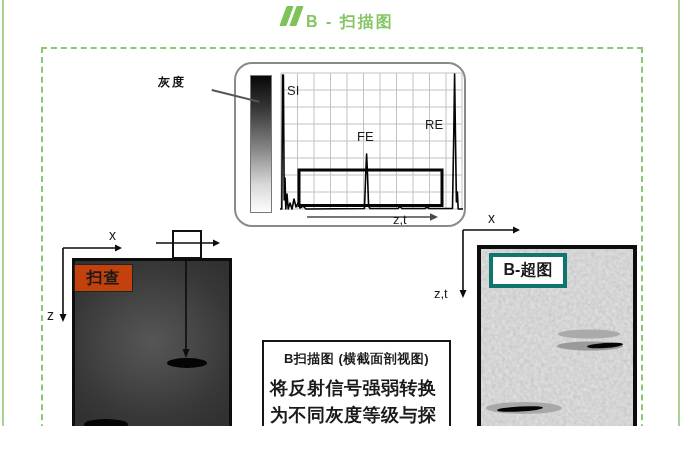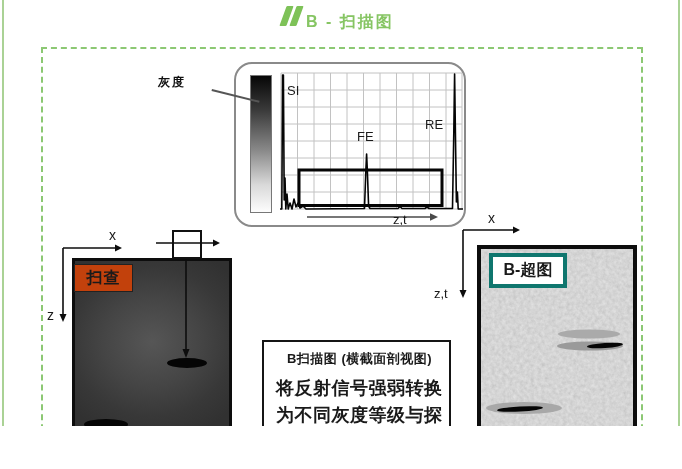--- a/index.html
+++ b/index.html
@@ -44,21 +44,21 @@
   .defect.d1{left:167px;top:358px;width:40px;height:10px;}
   .defect.d2{left:84px;top:419px;width:44px;height:11px;}
   
   .bscan-frame{position:absolute;left:477px;top:245px;width:160px;height:202px;
     border:4px solid #0d0d0d;box-sizing:border-box;background:#c9c9c9;}
   .bscan-label{position:absolute;left:489px;top:253px;width:70px;height:27px;background:#fff;
     border:4px solid #0f766e;display:flex;align-items:center;justify-content:center;
     font-size:16px;font-weight:bold;z-index:4;}
   
   .caption-box{position:absolute;left:262px;top:340px;width:189px;height:88px;background:#fff;
-    border:2px solid #151515;box-sizing:border-box;padding:5px 6px 4px 12px;}
+    border:2px solid #151515;box-sizing:border-box;padding:5px 6px 4px 6px;}
   .caption-title{text-align:center;font-size:13px;font-weight:bold;letter-spacing:0.5px;margin-top:3px;}
   .caption-body{font-size:18px;font-weight:bold;line-height:1.5;letter-spacing:0.5px;margin-top:7px;
     word-break:break-all;}
   svg text{font-family:"Liberation Sans", sans-serif;}
 </style>
 </head>
 <body>
 
 <div class="stage">
 

